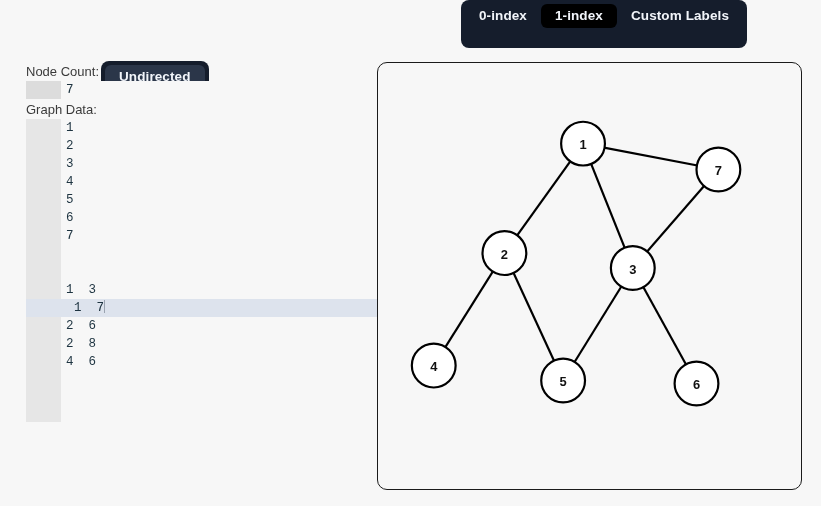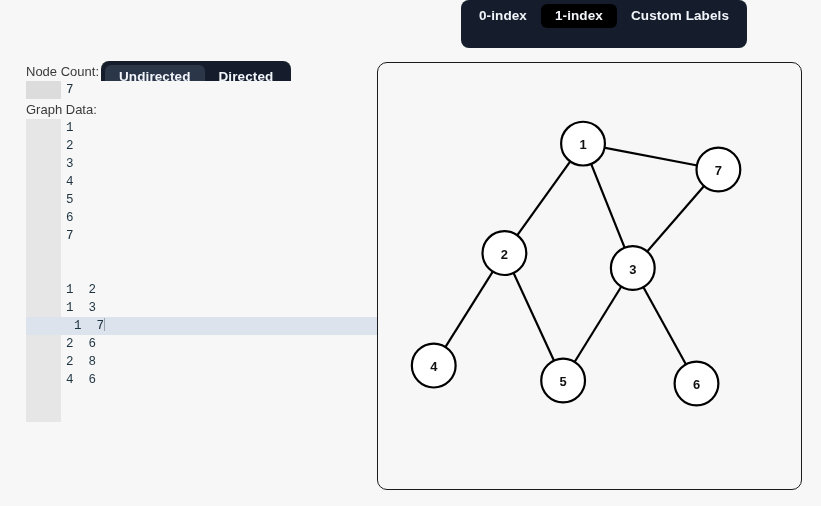--- a/index.html
+++ b/index.html
@@ -163,21 +163,20 @@
     fill: #111111;
     text-anchor: middle;
     dominant-baseline: central;
   }
 </style>
 </head>
 <body>
 
 <div class="toggle-group" id="graph-type-toggle">
   <button class="toggle-btn active">Undirected</button>
-  <button class="toggle-btn">Directed</button>
 </div>
 
 <div class="toggle-group" id="index-mode-toggle">
   <button class="toggle-btn">0-index</button>
   <button class="toggle-btn selected-dark">1-index</button>
   <button class="toggle-btn">Custom Labels</button>
 </div>
 
 <div id="editor-column">
 
@@ -197,21 +196,20 @@
     <ul class="lines" id="graph-data-lines">
         <li class="line">1</li>
         <li class="line">2</li>
         <li class="line">3</li>
         <li class="line">4</li>
         <li class="line">5</li>
         <li class="line">6</li>
         <li class="line">7</li>
         <li class="line"></li>
         <li class="line"></li>
-        <li class="line">1  2</li>
         <li class="line">1  3</li>
         <li class="line highlight">1  7<span class="caret"></span></li>
         <li class="line">2  6</li>
         <li class="line">2  8</li>
         <li class="line">4  6</li>
       </ul>
   </div>
 
 </div>
 

